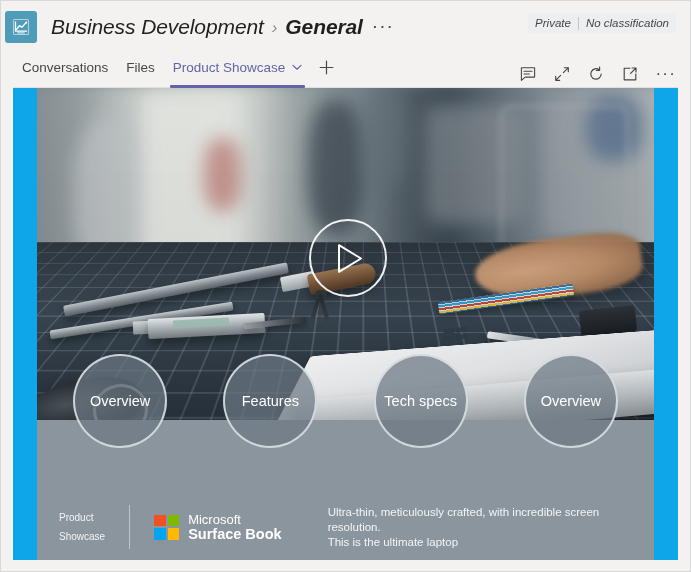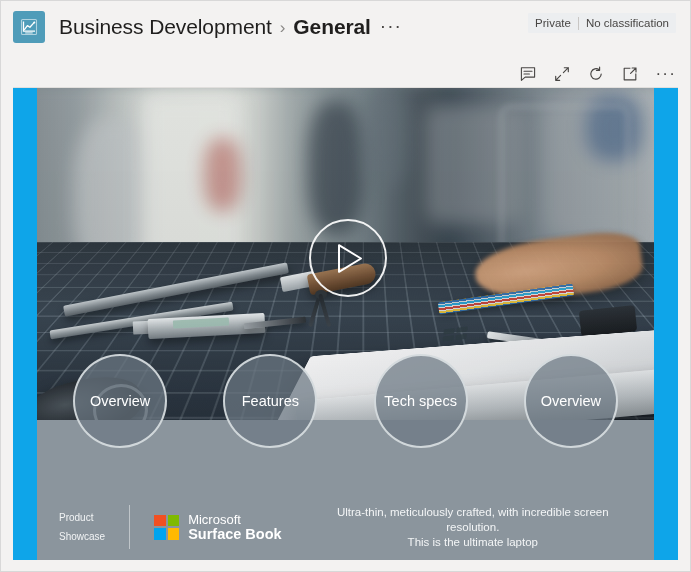--- a/index.html
+++ b/index.html
@@ -15,23 +15,24 @@
     background:#f3f2f1;
     border:1px solid #d8d8d8;
     box-sizing:border-box;
     display:flex;flex-direction:column;
   }
 
   
   .header{
     height:52px;flex:0 0 52px;
     display:flex;align-items:center;
-    padding:0 12px 0 12px;
+    padding:0 12px 0 4px;
     box-sizing:border-box;
     position:relative;
+    font-style:italic;
   }
   .team-avatar{
     width:32px;height:32px;flex:0 0 32px;
     background:#4f9cb9;
     border-radius:3px;
     display:flex;align-items:center;justify-content:center;
     margin-right:14px;
   }
   .team-avatar svg{display:block;}
   .breadcrumb{
@@ -381,22 +382,22 @@
     display:flex;flex-wrap:wrap;width:25px;height:25px;gap:2px;
     flex:0 0 25px;margin-right:9px;
   }
   .ms-logo i{width:11.5px;height:11.5px;display:block;}
   .ms-text{
     font-size:13px;line-height:15px;color:#ffffff;flex:0 0 auto;
   }
   .ms-text .l1{font-weight:400;}
   .ms-text .l2{font-weight:700;font-size:14.5px;}
   .tagline{
-    margin-left:32px;font-size:11.5px;line-height:15px;
-    color:#f3f5f6;white-space:pre-line;text-align:center;
+    margin-left:46px;font-size:11.5px;line-height:15px;
+    color:#f3f5f6;white-space:pre-line;
   }
 </style>
 </head>
 <body>
 
 <div class="app">
 
   <div class="header">
     <div class="team-avatar">
       <svg width="20" height="20" viewBox="0 0 20 20" aria-hidden="true">
@@ -416,20 +417,45 @@
     </div>
 
     <div class="classification">
       <span>Private</span>
       <span class="cls-sep"></span>
       <span>No classification</span>
     </div>
   </div>
 
   <div class="tabstrip">
+    <div class="tabs">
+
+      <div class="tab">
+        <span>Conversations</span>
+      </div>
+
+      <div class="tab">
+        <span>Files</span>
+      </div>
+
+      <div class="tab active">
+        <span>Product Showcase</span>
+        <span class="chev">
+          <svg width="10" height="7" viewBox="0 0 10 7" aria-hidden="true">
+            <path d="M1 1.4 L5 5.2 L9 1.4" fill="none" stroke="#6264a7" stroke-width="1.2" stroke-linecap="round" stroke-linejoin="round"></path>
+          </svg>
+        </span>
+      </div>
+
+      <div class="tab-add">
+        <svg width="15" height="15" viewBox="0 0 15 15" aria-hidden="true">
+          <path d="M7.5 1.2 V13.8 M1.2 7.5 H13.8" stroke="#484644" stroke-width="1.2" stroke-linecap="round"></path>
+        </svg>
+      </div>
+    </div>
 
     <div class="tools">
       <div class="tool">
         <svg width="16" height="16" viewBox="0 0 16 16" aria-hidden="true">
           <path d="M1.4 1.8 H14.6 V11.1 H5.2 L1.4 14.3 Z" fill="none" stroke="#484644" stroke-width="1.1" stroke-linejoin="round"></path>
           <path d="M4 5.2 H12 M4 8 H9.4" stroke="#484644" stroke-width="1.1" stroke-linecap="round"></path>
         </svg>
       </div>
       <div class="tool">
         <svg width="16" height="16" viewBox="0 0 16 16" aria-hidden="true">

